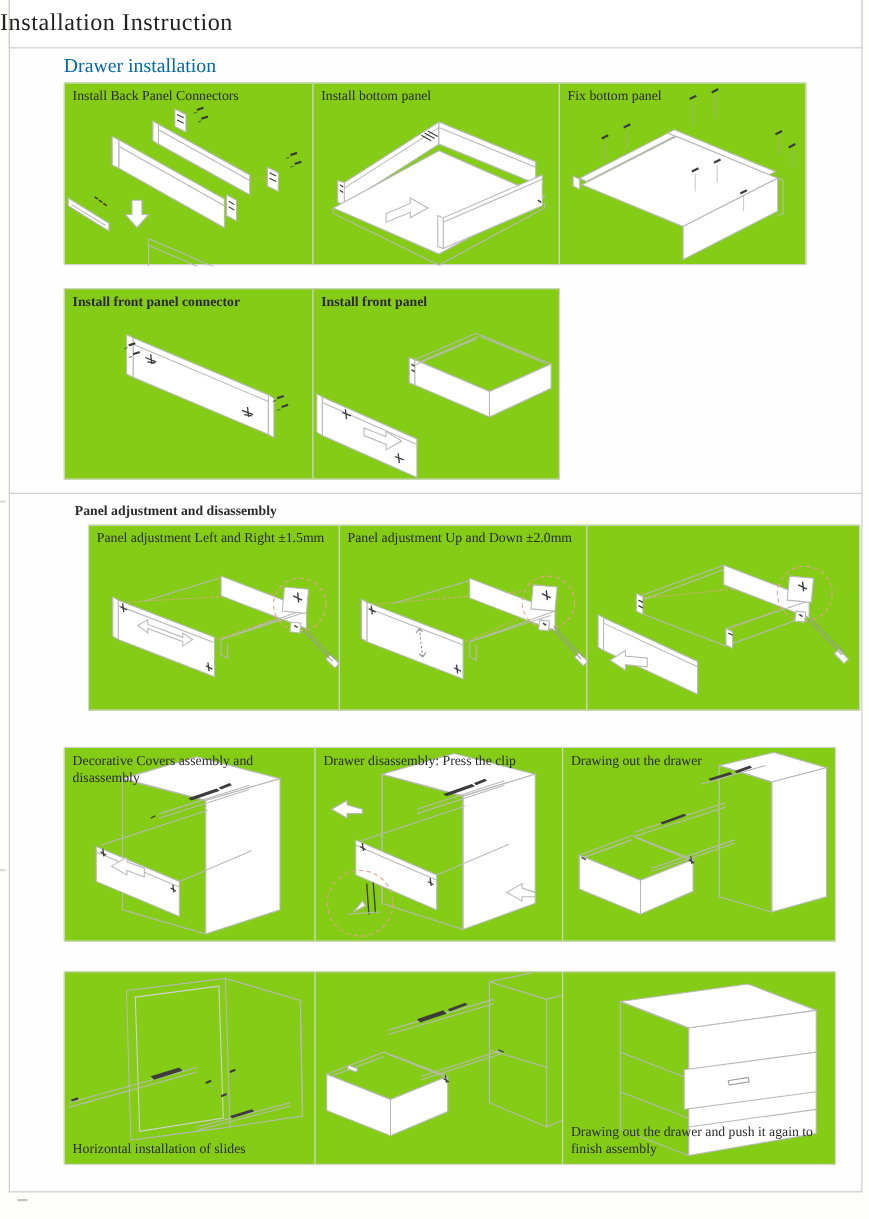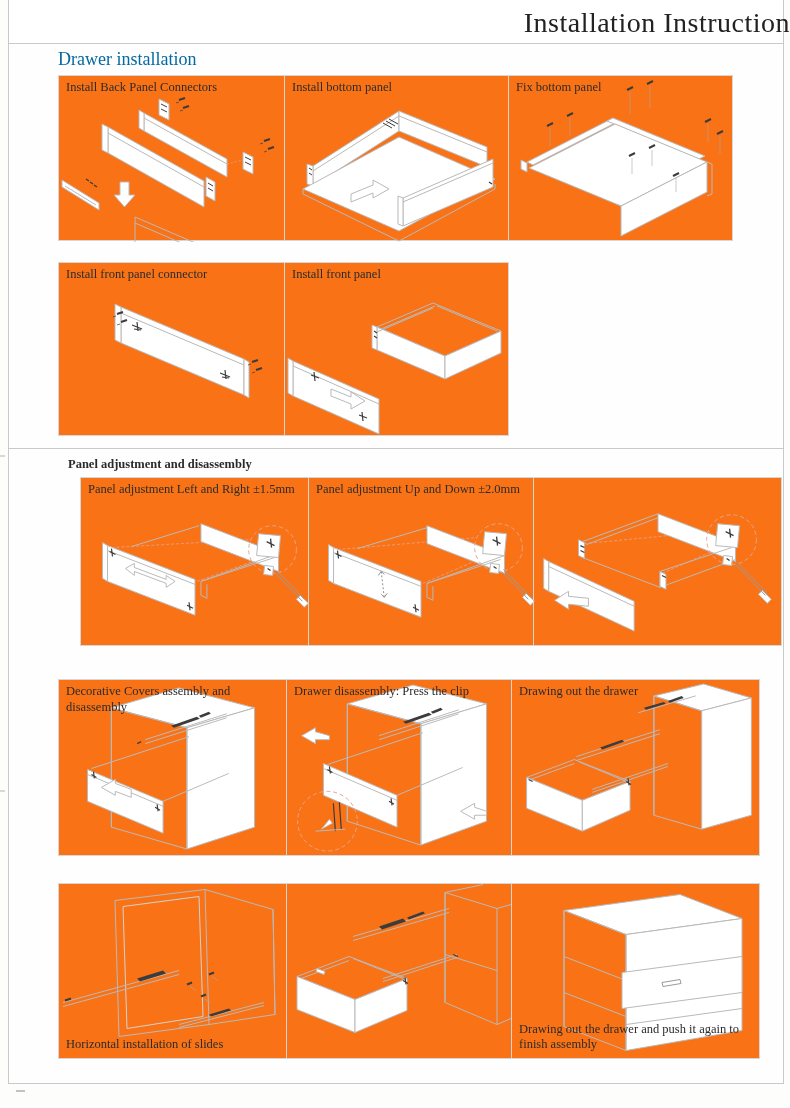--- a/index.html
+++ b/index.html
@@ -16,35 +16,35 @@
   .frame{
     position:absolute;left:8px;top:-1px;width:774px;height:1083px;
     border:1px solid #c9c9c9;background:#fefefe;
   }
   .titlebar{
     position:absolute;left:8px;top:-1px;width:774px;height:43px;
     border:1px solid #c9c9c9;background:#fff;
   }
   .title{
     margin:0;position:absolute;left:0;right:0;top:7px;
-    text-align:right;font-size:28px;font-weight:normal;color:#222;
+    text-align:left;font-size:22px;font-weight:normal;color:#222;
     letter-spacing:0.5px;
   }
   .sec-heading-1{
     position:absolute;left:58px;top:49px;font-size:18px;color:#0369a1;
   }
   .sec-heading-2{
     position:absolute;left:68px;top:457px;font-size:12.5px;color:#2b2b2b;
   }
   .divider{
     position:absolute;left:8px;top:448px;width:776px;height:1px;background:#c9c9c9;
   }
   .row{position:absolute;display:flex;}
   .panel{
-    position:relative;border:1px solid #d6d6d6;background:#f97316;
+    position:relative;border:1px solid #d6d6d6;background:#84cc16;
     box-sizing:border-box;
   }
   .panel + .panel{margin-left:-1px;}
   .plabel{
     position:absolute;left:7px;top:4px;right:6px;
     font-size:12.5px;color:#2b2b2b;line-height:1.25;z-index:2;
   }
   .plabel-bottom{
     top:auto;bottom:5px;
   }
@@ -136,21 +136,21 @@
         <g stroke="#3c3c3c" fill="none" stroke-width="2">
           <path d="M38,50 l6,-3 M58,40 l6,-3 M118,14 l6,-3 M138,8 l6,-3 M196,46 l6,-3 M208,58 l6,-3 M120,80 l6,-3 M140,72 l6,-3 M164,100 l6,-3"></path>
         </g>
         <g stroke="#a8a8a8" fill="none" stroke-width="0.6">
           <path d="M41,52 l0,18 M61,42 l0,18 M121,16 l0,22 M141,10 l0,22 M199,48 l0,18 M211,60 l0,18 M123,82 l0,16 M143,74 l0,16 M167,102 l0,14"></path>
         </g>
       </svg>
     </div>
   </div>
 
-  <div class="row" style="left:58px;top:262px;height:149px;">
+  <div class="row" style="left:58px;top:262px;height:149px;font-weight:bold;">
 
     <div class="panel" style="width:227px;height:174px;">
       <div class="plabel">Install front panel connector</div>
       <svg class="art" width="227" height="174" viewBox="0 0 227 174">
         <g stroke="#b9b9b9" fill="#fff" stroke-width="1">
           <path d="M62,44 L185,96 L185,132 L62,80 Z"></path>
           <path d="M62,50 L185,102" fill="none"></path>
           <path d="M56,41 l6,3 0,36 -6,-3 Z"></path>
           <path d="M185,96 l5,3 0,36 -5,-3 Z"></path>
         </g>

